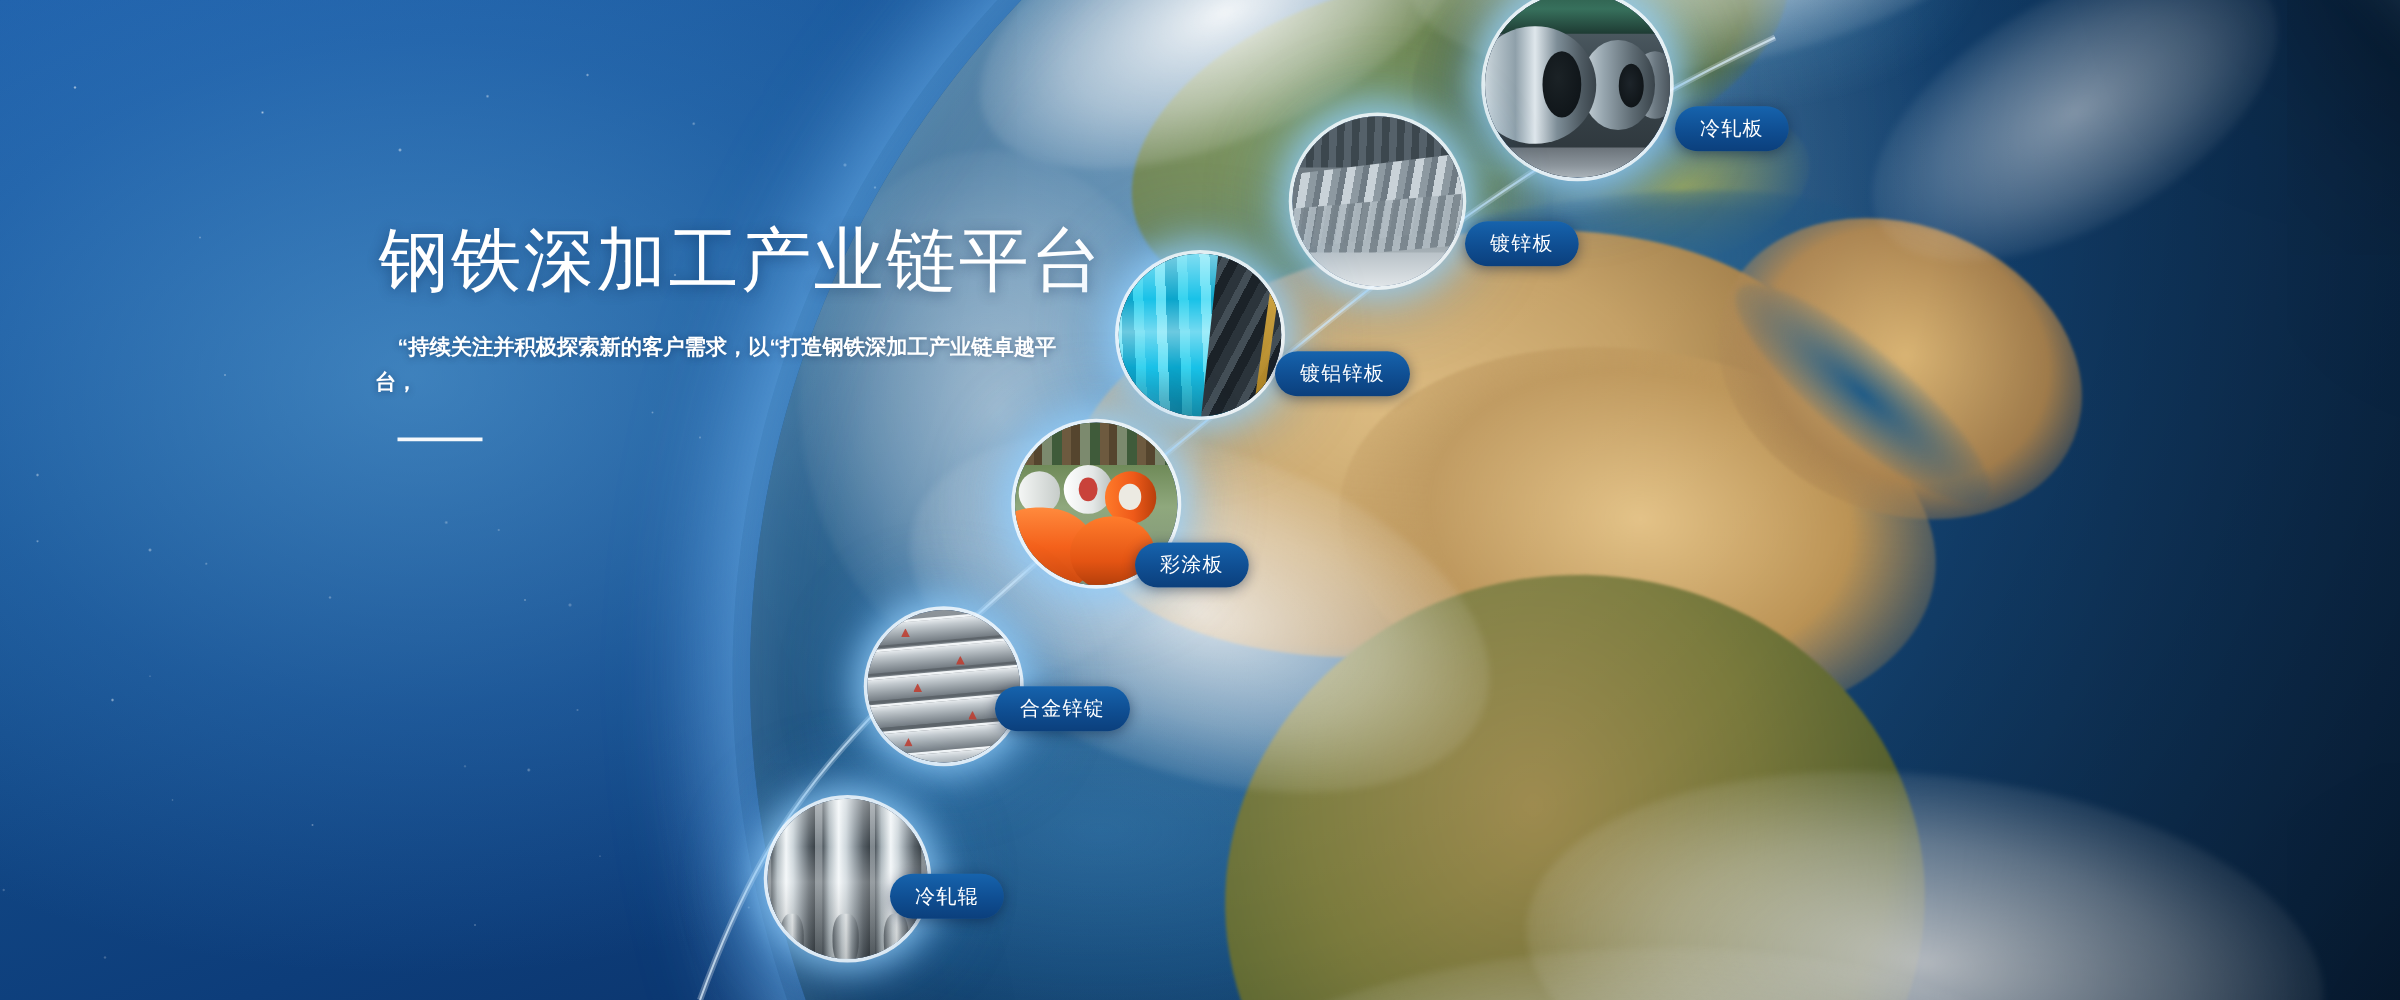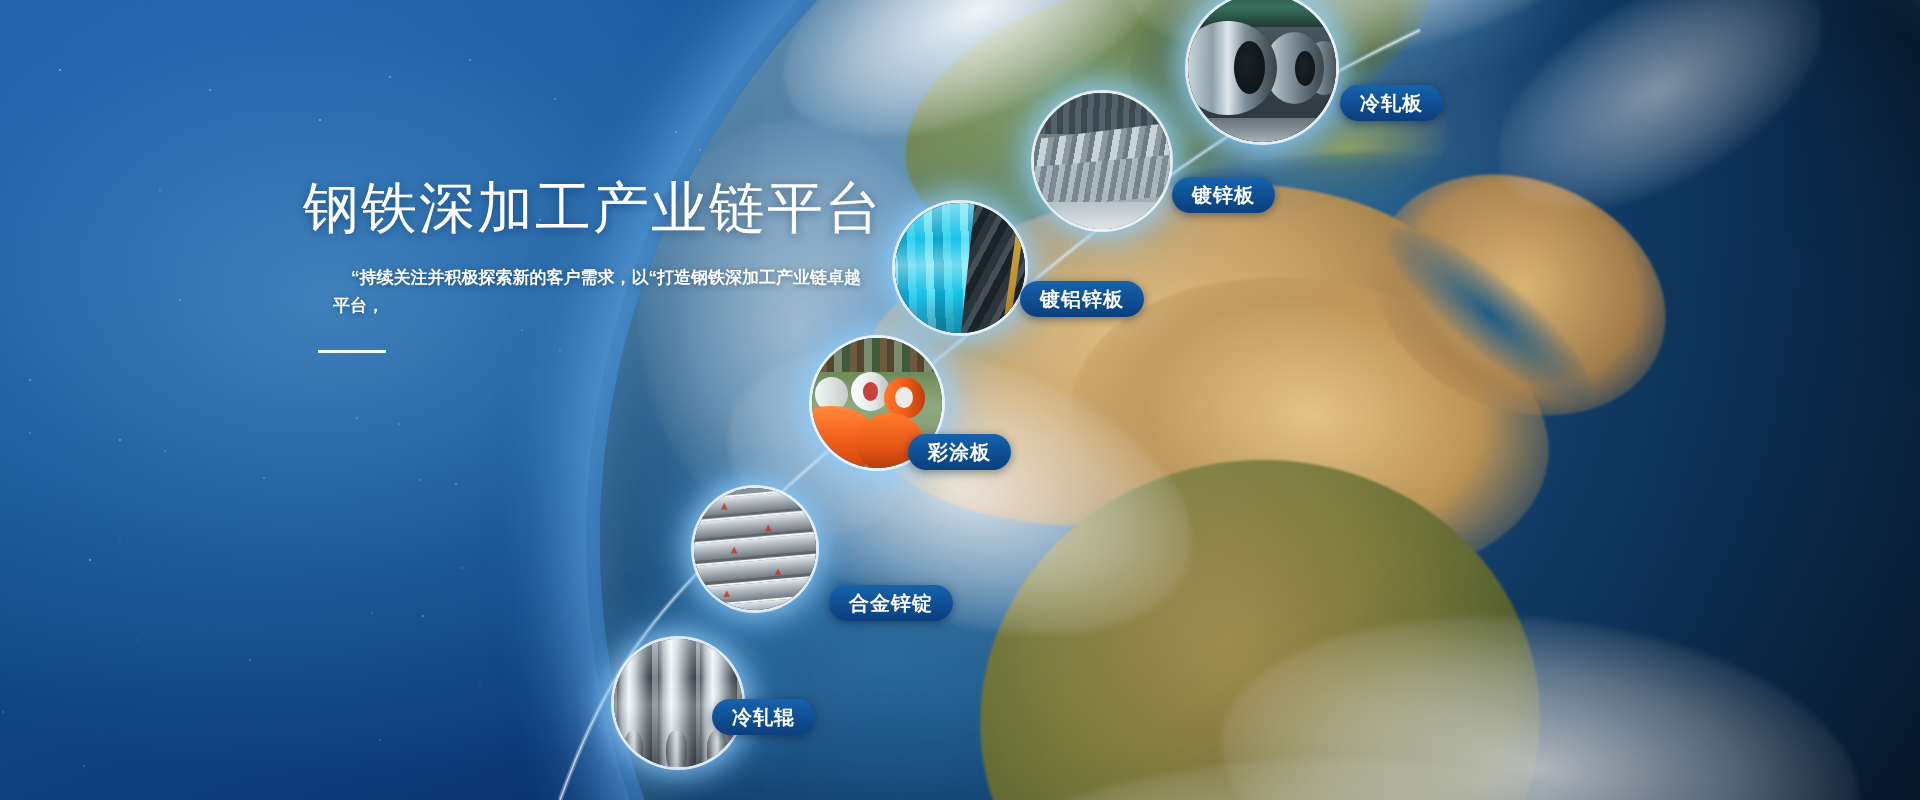--- a/index.html
+++ b/index.html
@@ -109,40 +109,40 @@
     position:absolute; left:303px; top:180px;
     font-size:56px; line-height:1; font-weight:400; color:#ffffff;
     letter-spacing:2px; text-shadow:0 2px 10px rgba(4,30,70,.45);
     white-space:nowrap;
   }
   .sub{
     position:absolute; left:300px; top:264px; width:570px;
     font-size:17px; line-height:1.62; font-weight:700; color:#ffffff;
     text-shadow:0 1px 6px rgba(4,30,70,.45);
   }
-  .sub .ln{ display:block;margin-left:33px; }
+  .sub .ln{ display:block; }
   .sub .ln1{ text-indent:18px; }
   .rule{ position:absolute; left:318px; top:350px; width:68px; height:3px; background:#ffffff; opacity:.95; }
 
   
   .path-svg{ position:absolute; left:0; top:0; width:1920px; height:800px; pointer-events:none; }
 
   
   .node{ position:absolute; }
   .thumb{
     position:absolute; border-radius:50%; overflow:hidden;
     box-shadow:0 0 0 3px rgba(255,255,255,.78), 0 0 26px 10px rgba(150,210,255,.75), 0 0 52px 18px rgba(90,170,235,.35);
     background:#0d3a70;
   }
 
   .tag{
     position:absolute; display:flex; align-items:center; justify-content:center;
     height:36px; padding:0 20px; border-radius:18px;
     background:linear-gradient(180deg,#1663ad 0%,#0f4e92 55%,#0b3f7c 100%);
-    color:#ffffff; font-size:20px; font-weight:700; letter-spacing:1px;
+    color:#ffffff; font-size:16px; font-weight:400; letter-spacing:1px;
     box-shadow:0 2px 10px rgba(0,20,50,.45);
     white-space:nowrap;
   }
 
   
   .art{ position:absolute; inset:0; }
   
   .art-coil{ background:linear-gradient(180deg,#5b6a72 0%,#3d4950 40%,#2b3338 100%); }
   .art-coil .rollA{ position:absolute; left:-6%; top:18%; width:66%; height:64%; border-radius:50%;
       background:linear-gradient(90deg,#e8eef2 0%,#b9c6cd 16%,#8fa0aa 34%,#dfe7ec 50%,#7d8d97 68%,#4e5a62 88%,#39434a 100%); }
@@ -331,21 +331,21 @@
         <div class="row r4"></div>
           <div class="row r5"></div>
           <div class="row r6"></div>
         <div class="mark" style="left:22%; top:12%"></div>
         <div class="mark" style="left:58%; top:30%"></div>
         <div class="mark" style="left:30%; top:48%"></div>
         <div class="mark" style="left:66%; top:66%"></div>
         <div class="mark" style="left:24%; top:84%"></div>
       </div>
     </div>
-    <div class="tag" style="left:829px; top:549px;margin-top:36px;">合金锌锭</div>
+    <div class="tag" style="left:796px; top:549px;">合金锌锭</div>
   </div>
 
   <div class="node">
     <div class="thumb" style="left:614px; top:639px; width:128px; height:128px;">
       <div class="art art-roll">
         <div class="cyl k1"></div>
           <div class="cyl k2"></div>
           <div class="cyl k3"></div>
         <div class="neck n1"></div>
           <div class="neck n2"></div>

